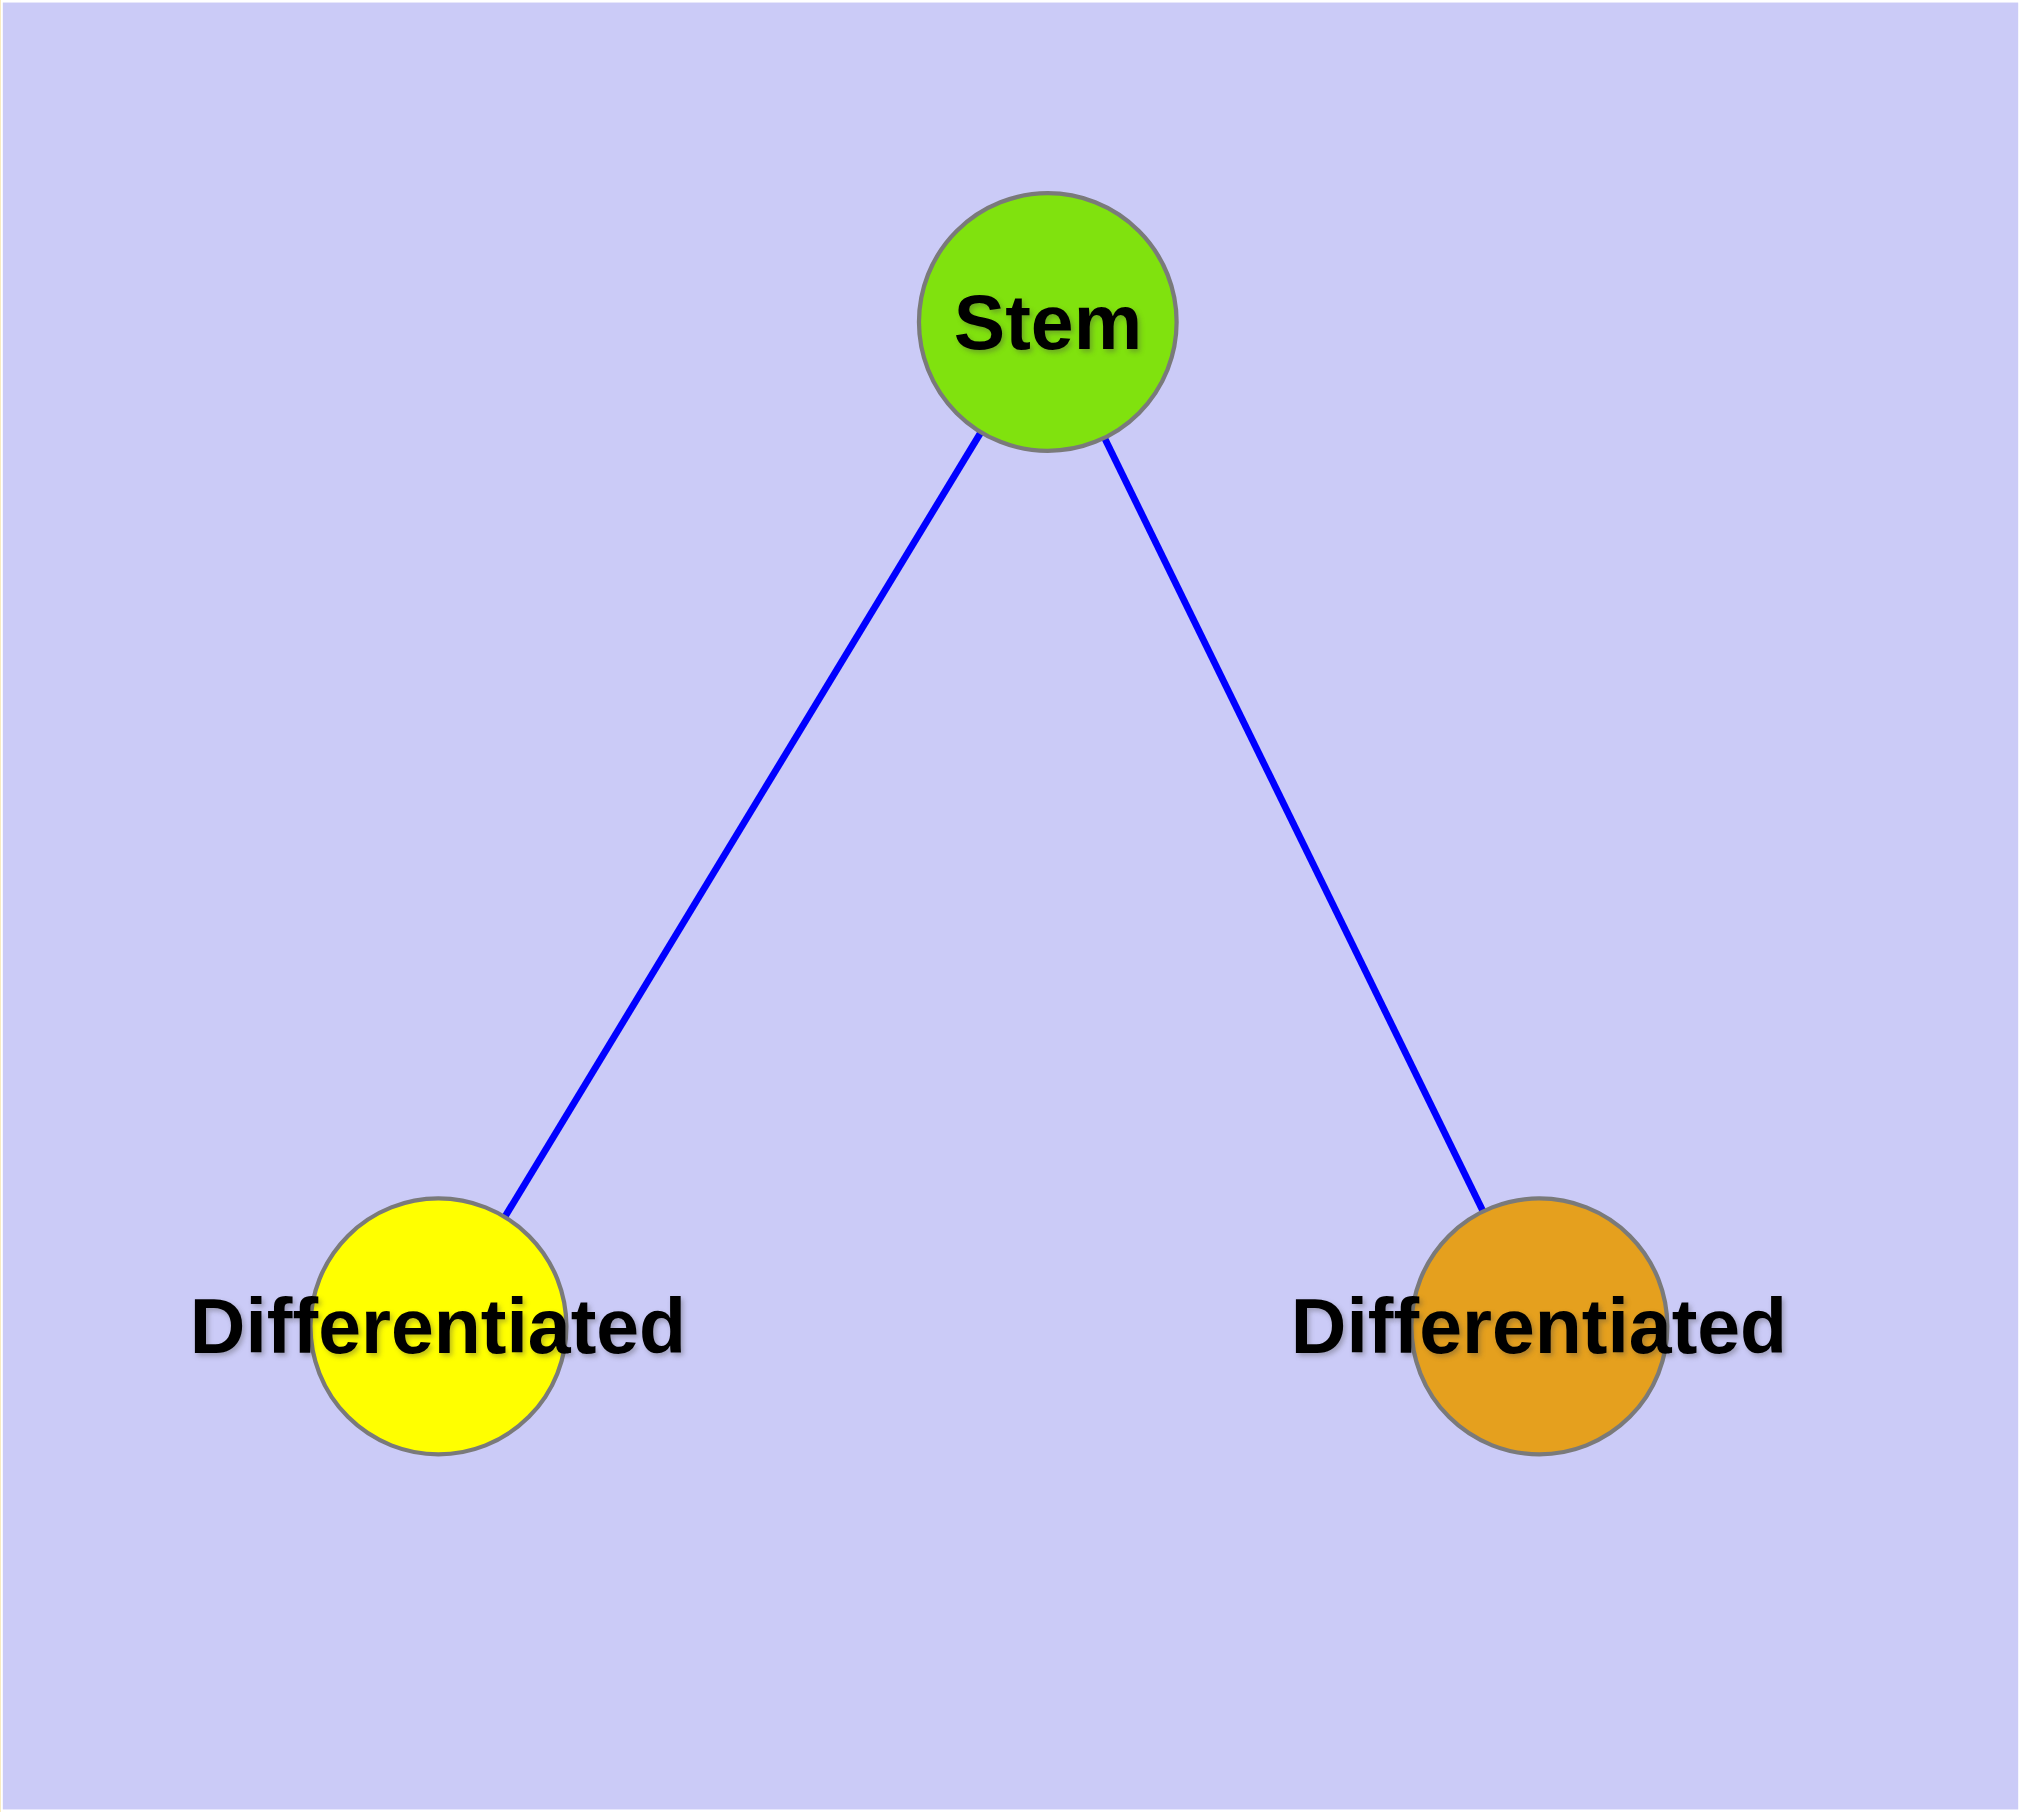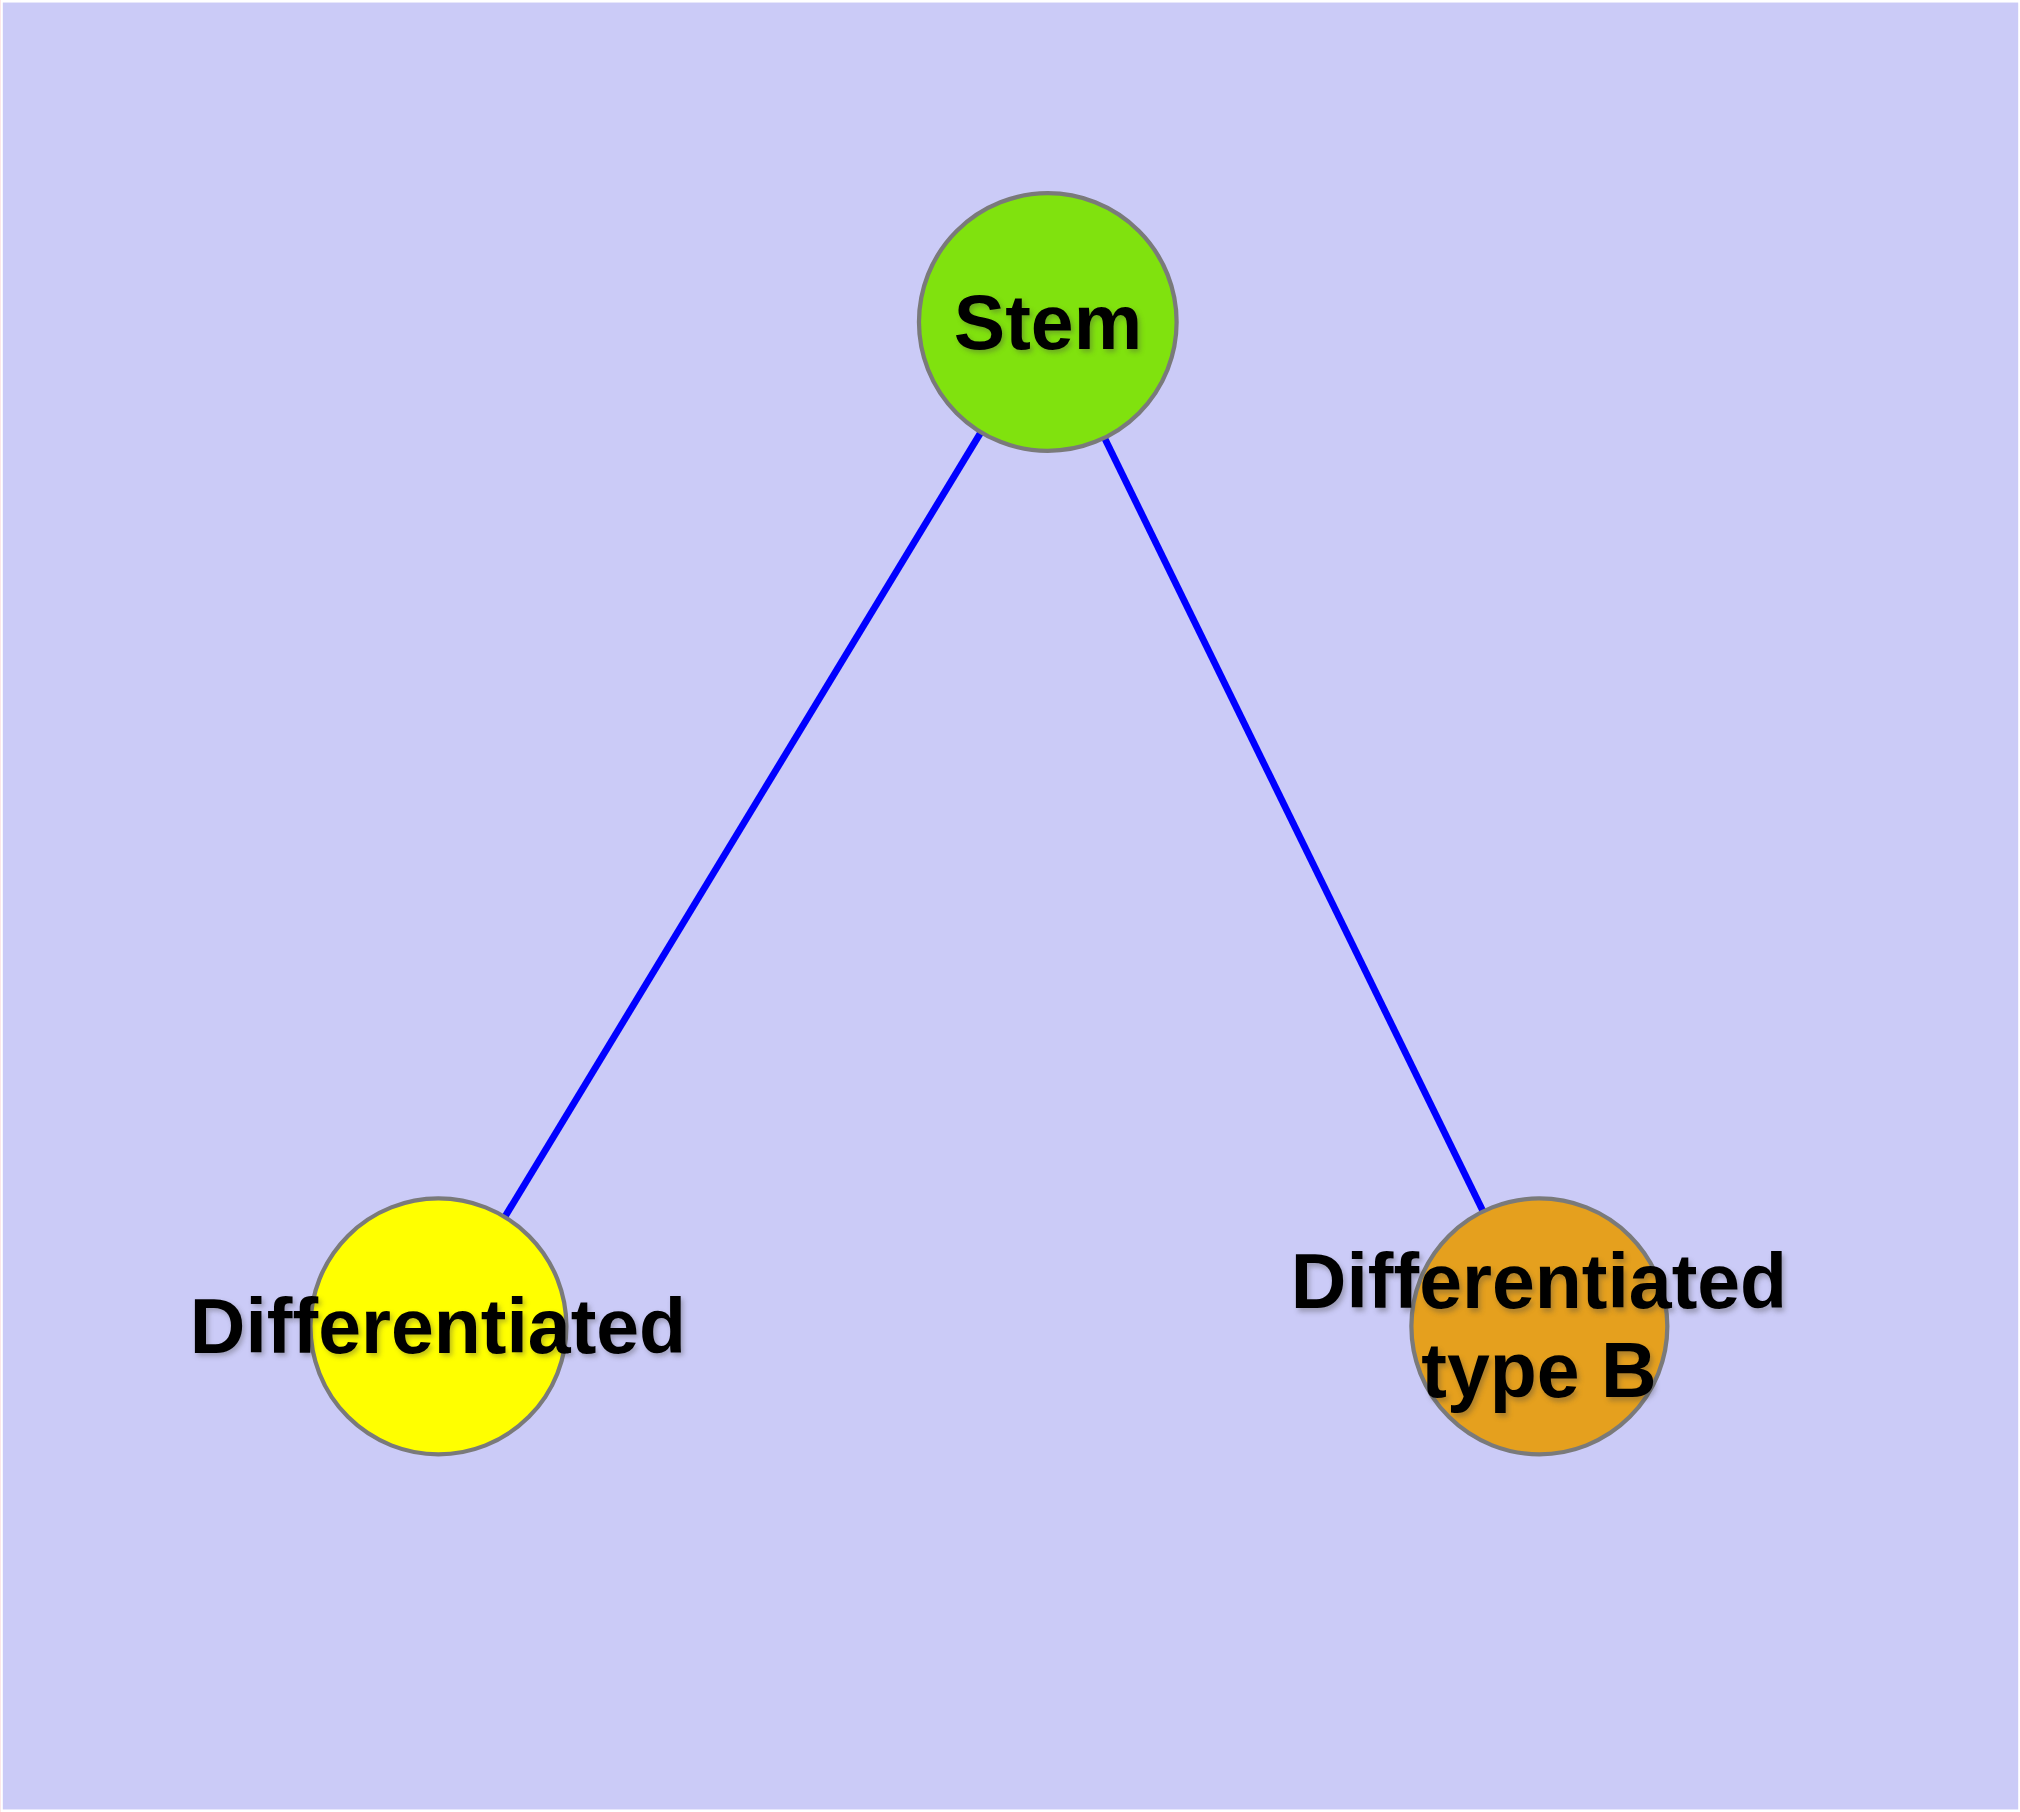--- a/index.html
+++ b/index.html
@@ -5,21 +5,21 @@
   html, body {
     margin: 0;
     padding: 0;
     background: #ffffff;
   }
   .stage {
     position: relative;
     width: 2021px;
     height: 1812px;
     overflow: hidden;
-    background: #fca5a5;
+    background: #eab308;
     font-family: "Liberation Sans", "DejaVu Sans", sans-serif;
   }
   svg.graph {
     position: absolute;
     left: 0;
     top: 0;
     width: 2021px;
     height: 1812px;
     display: block;
   }
@@ -60,17 +60,16 @@
   <div class="node-label" style="left: 1048px; top: 322px; font-size: 77px; color: rgb(0, 0, 0);">
     <span class="line">Stem</span>
   </div>
 
   <div class="node-label" style="left: 438px; top: 1326px; font-size: 77px; color: rgb(0, 0, 0);">
     <span class="line">Differentiated</span>
   </div>
 
   <div class="node-label" style="left: 1539px; top: 1326px; font-size: 77px; color: rgb(0, 0, 0);">
     <span class="line">Differentiated</span>
-    <span class="line">type B</span>
   </div>
 
 </div>
 
 
 </body></html>

